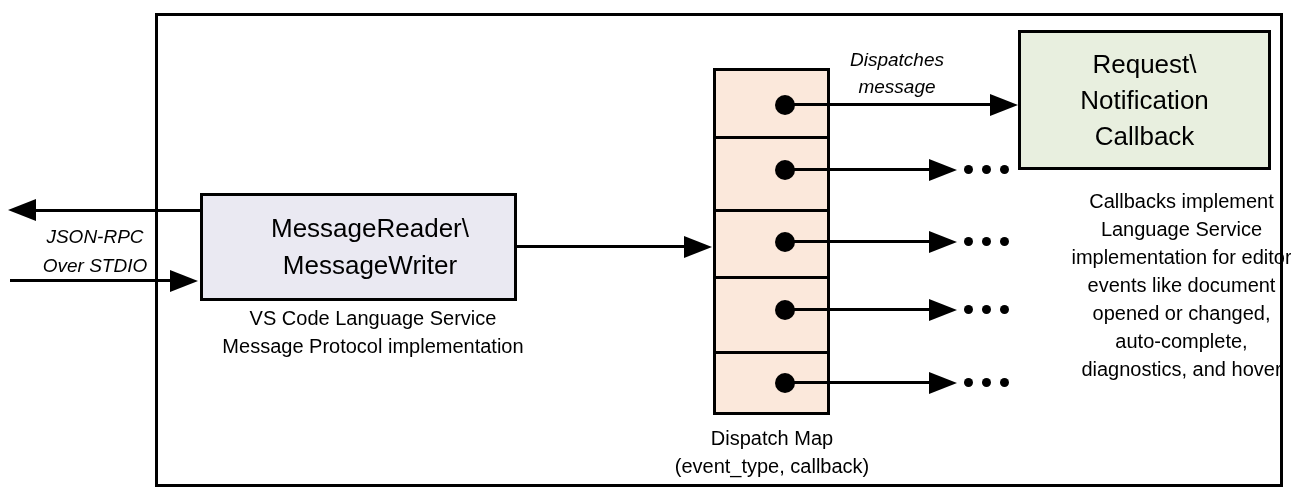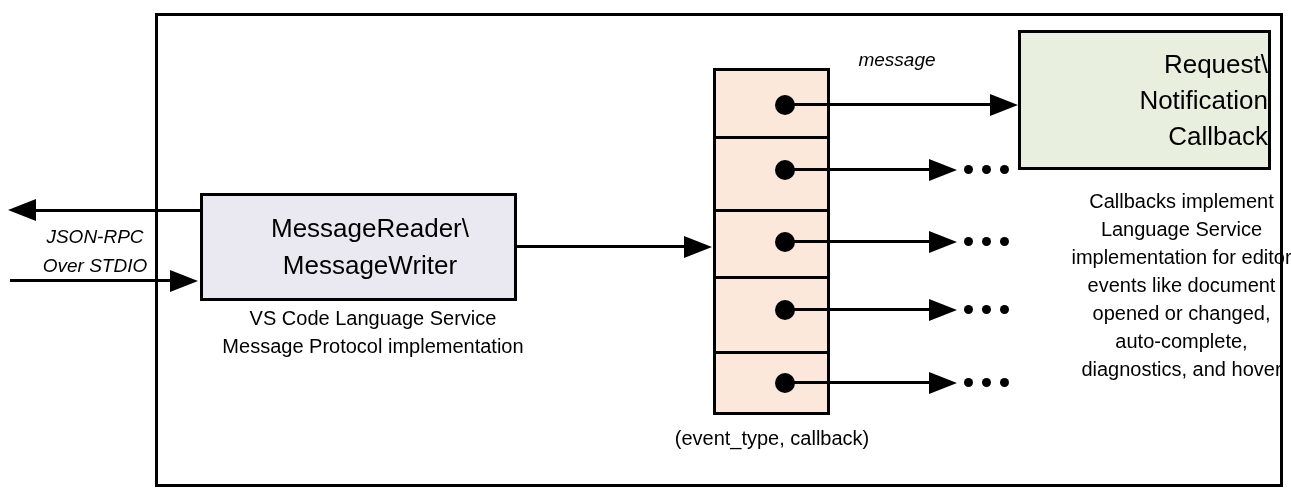--- a/index.html
+++ b/index.html
@@ -82,21 +82,21 @@
     position: absolute; width: 20px; height: 20px;
     background: var(--stroke); border-radius: 50%;
     left: 59px;
   }
 
   .callback-box {
     left: 1018px; top: 30px; width: 253px; height: 140px;
     background: var(--callback-fill);
     border: 3px solid var(--stroke);
     display: flex; flex-direction: column;
-    align-items: flex-end; justify-content: center;
+    align-items: center; justify-content: center;
     font-size: 26px; line-height: 36px; text-align: center;
   }
 
   .note {
     left: 1044px; top: 187px; width: 275px;
     font-size: 20px; line-height: 28px; text-align: center;
   }
 
   .ellipsis { display: flex; gap: 9px; }
   .ellipsis i {
@@ -178,36 +178,38 @@
 
   <div class="abs hline" style="left:785px; top:381px; width:146px;"></div>
   <div class="abs ah-right" style="left:929px; top:372px;"></div>
   <div class="abs ellipsis" style="left:964px; top:378px;">
       <i></i>
       <i></i>
       <i></i>
     </div>
 
   <div class="abs italic-label" style="left:818px; top:46px; width:158px; line-height:27px;">
+    <div>Dispatches</div>
     <div>message</div>
   </div>
 
   <div class="abs callback-box">
     <div>Request\</div>
     <div>Notification</div>
     <div>Callback</div>
   </div>
 
   <div class="abs note">
     <div>Callbacks implement</div>
     <div>Language Service</div>
     <div>implementation for editor</div>
     <div>events like document</div>
     <div>opened or changed,</div>
     <div>auto-complete,</div>
     <div>diagnostics, and hover</div>
   </div>
 
   <div class="abs caption" style="left:637px; top:424px; width:270px;">
+    <div>Dispatch Map</div>
     <div>(event_type, callback)</div>
   </div>
 
 </div>
 
 </body></html>

